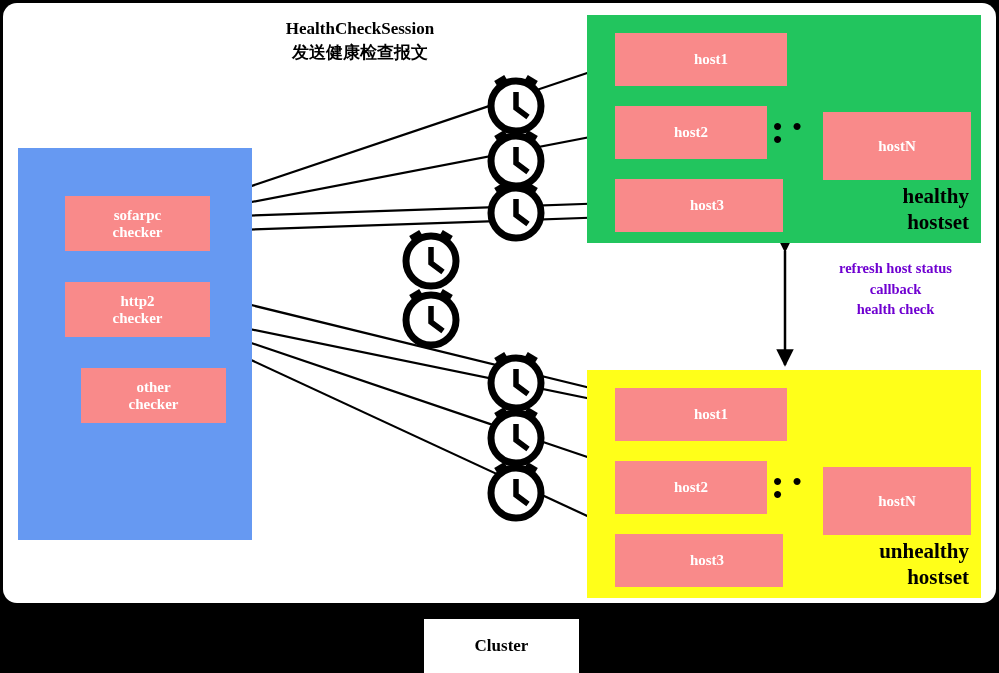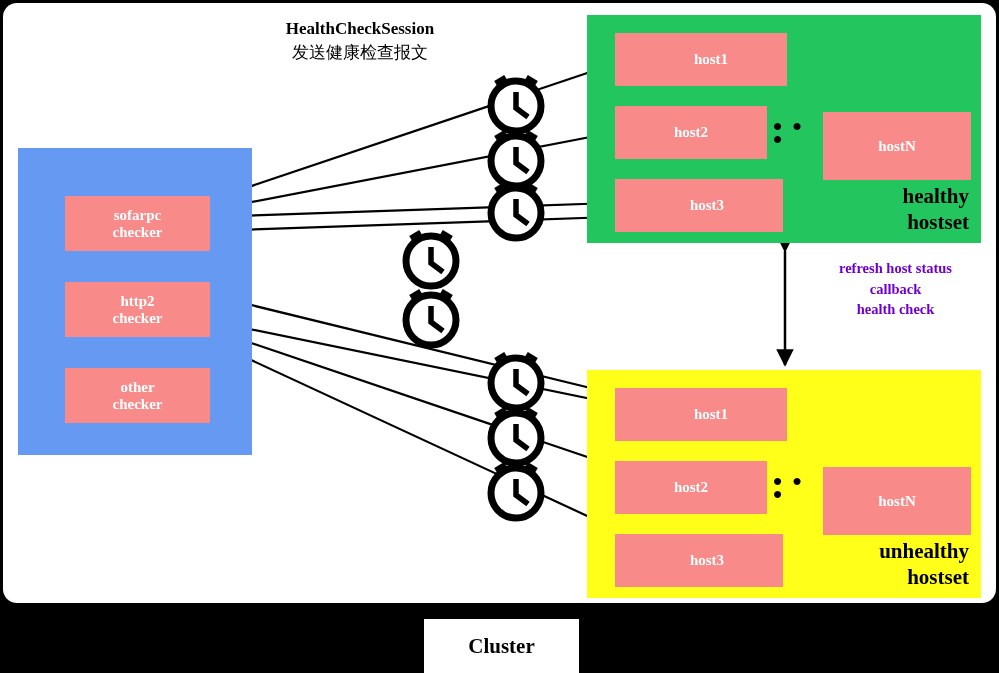--- a/index.html
+++ b/index.html
@@ -32,42 +32,42 @@
     height: 600px;
     pointer-events: none;
   }
 
   
   .checker-panel {
     position: absolute;
     left: 15px;
     top: 145px;
     width: 234px;
-    height: 307px;
+    height: 392px;
     background: #6699f2;
   }
   .checker-box {
     position: absolute;
     left: 47px;
     width: 145px;
     height: 55px;
     background: #f98a8a;
     color: #ffffff;
     font-weight: bold;
     font-size: 15px;
     line-height: 1.1;
     display: flex;
     flex-direction: column;
     align-items: center;
     justify-content: center;
     text-align: center;
   }
   .cb1 { top: 48px; }
   .cb2 { top: 134px; }
-  .cb3 { top: 220px; }
+  .cb3 { top: 220px; margin-left: 16px; }
 
   .panel-caption {
     position: absolute;
     left: 15px;
     top: 485px;
     width: 234px;
     text-align: center;
     font-size: 17px;
     font-weight: bold;
     color: #000;
@@ -81,21 +81,21 @@
     width: 250px;
     text-align: center;
     font-size: 17px;
     font-weight: bold;
     color: #000;
     line-height: 1.35;
   }
   .session-label .cn {
     font-size: 17px;
     font-family: "DejaVu Sans", "Liberation Sans", sans-serif;
-    font-weight: normal;
+    font-weight: bold;
   }
 
   
   .hostset {
     position: absolute;
     width: 394px;
   }
   .hostset.healthy {
     left: 584px;
     top: 12px;
@@ -183,21 +183,21 @@
   .cluster-box {
     position: absolute;
     left: 424px;
     top: 619px;
     width: 155px;
     height: 54px;
     background: #ffffff;
     display: flex;
     align-items: center;
     justify-content: center;
-    font-size: 21px;
+    font-size: 17px;
     font-weight: bold;
     color: #000000;
   }
 </style>
 </head>
 <body>
 
 <div id="root">
 
   <div class="canvas">

